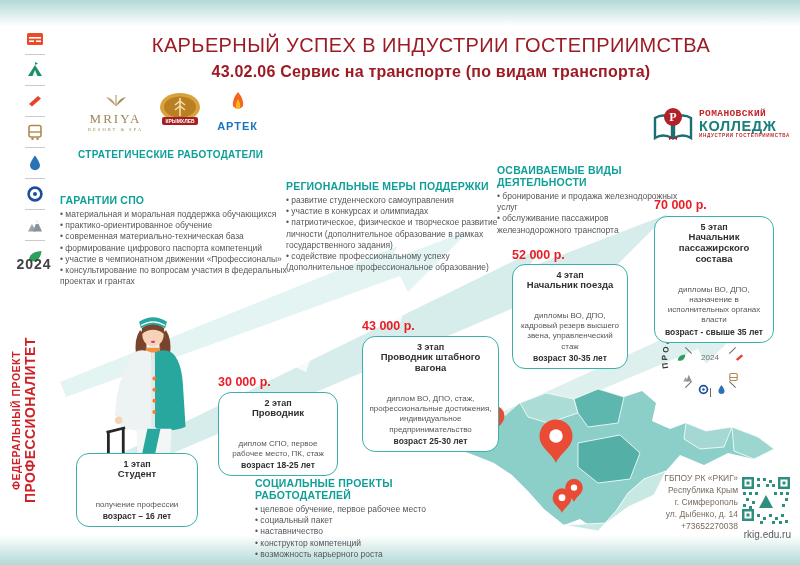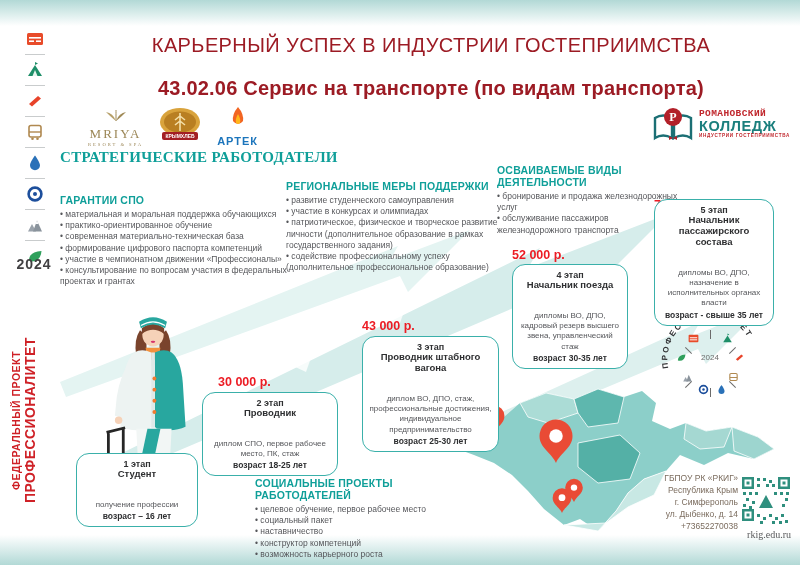--- a/index.html
+++ b/index.html
@@ -6,43 +6,43 @@
   .poster{position:relative;width:800px;height:565px;background:#ffffff;overflow:hidden;
           font-family:"Liberation Sans",sans-serif;}
   .band-top{position:absolute;left:0;top:0;width:800px;height:26px;
             background:linear-gradient(#b2d9d6,rgba(255,255,255,0));z-index:0;}
   .band-bottom{position:absolute;left:0;bottom:0;width:800px;height:30px;
             background:linear-gradient(rgba(255,255,255,0),#b2d9d6);z-index:0;}
 
   
   .title{position:absolute;left:70px;right:8px;top:34px;text-align:center;color:#9c1b24;z-index:2;}
   .title .t1{font-size:20px;font-weight:400;letter-spacing:.4px;}
-  .title .t2{font-size:20px;font-weight:800;margin-top:20px;letter-spacing:.2px;}
+  .title .t2{font-size:16px;font-weight:800;margin-top:6px;letter-spacing:.2px;}
 
   
   .rail{position:absolute;left:22px;top:30px;width:26px;z-index:2;text-align:center;}
   .rail .ric{display:block;margin:0 auto;}
   .rail .div{width:20px;height:1px;background:#c9cccd;margin:6px auto;}
   .year{position:absolute;left:12px;top:256px;width:44px;text-align:center;
         font-size:14px;font-weight:bold;color:#414042;letter-spacing:1px;z-index:2;}
   .v-project{position:absolute;left:10px;top:292px;height:256px;writing-mode:vertical-rl;
         transform:rotate(180deg);color:#cf2127;font-weight:bold;z-index:2;}
   .v-project span{display:block;text-align:center;}
   .v1{font-size:10.5px;letter-spacing:.5px;}
   .v2{font-size:14px;letter-spacing:.4px;}
 
   
-  .logos{position:absolute;left:88px;top:106px;display:flex;align-items:center;gap:14px;z-index:2;}
+  .logos{position:absolute;left:88px;top:91px;display:flex;align-items:center;gap:14px;z-index:2;}
   .mriya{text-align:center;color:#9c8757;font-family:"Liberation Serif",serif;}
   .mriya .nm{font-size:13px;letter-spacing:2px;}
   .mriya .sb{font-size:4.6px;letter-spacing:2px;}
   .artek{text-align:center;}
   .artek .nm{font-size:11px;font-weight:bold;color:#1c75bc;letter-spacing:1px;}
-  .strategic{position:absolute;left:60px;top:149px;font-size:15px;font-weight:bold;
-        color:#0f9f99;letter-spacing:.3px;z-index:2;font-family:Liberation Serif, serif;}
+  .strategic{position:absolute;left:78px;top:149px;font-size:10px;font-weight:bold;
+        color:#0f9f99;letter-spacing:.3px;z-index:2;}
 
   
   .college{position:absolute;left:652px;top:106px;display:flex;align-items:center;gap:5px;z-index:2;}
   .college .txt{line-height:1.05;}
   .college .c1{font-size:9.5px;font-weight:bold;color:#c0272d;letter-spacing:.4px;font-family:Liberation Mono, monospace;}
   .college .c2{font-size:14.5px;font-weight:bold;color:#1b7f7d;letter-spacing:.6px;}
   .college .c3{font-size:4.6px;font-weight:bold;color:#c0272d;letter-spacing:.7px;}
 
   
   .sec{position:absolute;z-index:2;}
@@ -60,43 +60,43 @@
 
   
   .price{position:absolute;z-index:3;text-align:left;font-size:12.5px;font-weight:800;color:#ec1c24;}
   .stage{position:absolute;z-index:3;background:#fff;border:1.7px solid #3ab0aa;border-radius:13px;
          padding:5px 6px;text-align:center;box-sizing:border-box;}
   .stage .num{font-size:9px;font-weight:bold;color:#2e2f31;}
   .stage .nm{font-size:9.5px;font-weight:bold;color:#2e2f31;line-height:1.15;}
   .stage .bd{font-size:8px;color:#55565a;line-height:1.28;margin-top:20px;}
   .stage .age{font-size:8.5px;font-weight:bold;color:#2e2f31;margin-top:1px;}
   .st1{left:76px;top:453px;width:122px;min-height:72px;}
-  .st2{left:202px;top:392px;width:136px;min-height:74px;}
+  .st2{left:218px;top:392px;width:120px;min-height:74px;}
   .st3{left:362px;top:336px;width:137px;min-height:86px;}
   .st4{left:512px;top:264px;width:116px;min-height:84px;}
-  .st5{left:654px;top:199px;width:120px;min-height:84px;}
+  .st5{left:654px;top:216px;width:120px;min-height:84px;}
   .pr2{left:218px;top:375px;width:128px;}
   .pr3{left:362px;top:319px;width:137px;}
   .pr4{left:512px;top:248px;width:131px;}
   .pr5{left:654px;top:198px;width:139px;}
 
   .attendant{position:absolute;left:90px;top:306px;z-index:2;}
   .map{position:absolute;left:428px;top:383px;z-index:1;}
 
   
   .proflogo{position:absolute;left:658px;top:300px;width:105px;height:105px;z-index:2;}
   .proflogo .mini{position:absolute;width:11px;height:11px;}
   .proflogo .sep{position:absolute;width:1px;height:9px;background:#6b6b6b;}
 
   
   .contact{position:absolute;left:608px;top:473px;width:130px;text-align:right;z-index:3;
            font-size:8.5px;line-height:1.4;color:#7b6c5e;}
   .qr{position:absolute;left:741px;top:476px;z-index:3;}
   .site{position:absolute;left:700px;top:529px;width:91px;text-align:right;
-        font-size:10px;color:#58595b;z-index:3;font-family:Liberation Serif, serif;}
+        font-size:10px;color:#58595b;z-index:3;}
 </style>
 </head>
 <body>
 
 <div class="poster">
   <div class="band-top"></div>
   <div class="band-bottom"></div>
 
   <svg class="arrows" width="800" height="565">
     <path d="M60,382 L398,246 L390,260 L470,230 L408,292 L400,276 L66,397 Z" fill="#e4f4f2"></path>

